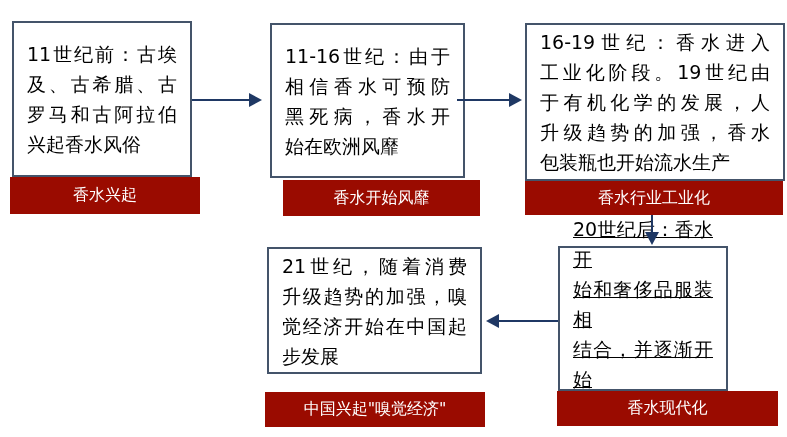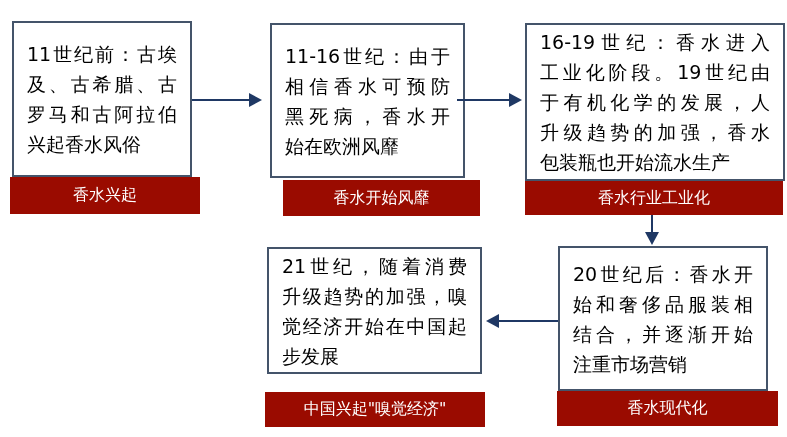--- a/index.html
+++ b/index.html
@@ -29,21 +29,21 @@
     font-size:16px; box-sizing:border-box; white-space:nowrap;
   }
 
   
   #n1-c { left:12px;  top:17px;  width:180px; height:156px; }
   #n1-l { left:10px;  top:173px; width:190px; height:37px; }
   #n2-c { left:262px; top:19px;  width:195px; height:155px;margin-left:8px; }
   #n2-l { left:260px; top:176px; width:197px; height:36px;margin-left:23px; }
   #n3-c { left:525px; top:19px;  width:260px; height:158px; }
   #n3-l { left:525px; top:177px; width:258px; height:34px; }
-  #n4-c { left:558px; top:242px; width:210px; height:145px; }
+  #n4-c { left:558px; top:242px; width:170px; height:145px;text-decoration:underline; }
   #n4-l { left:557px; top:387px; width:221px; height:35px; }
   #n5-c { left:267px; top:243px; width:215px; height:127px; }
   #n5-l { left:265px; top:388px; width:220px; height:35px; }
 
   
   .arrow { position:absolute; }
   .arrow .shaft { position:absolute; background:var(--arrow,#1F3864); }
   .arrow .tri { position:absolute; width:0; height:0; }
 
   #a1 { left:192px; top:88px; width:70px; height:16px; }

